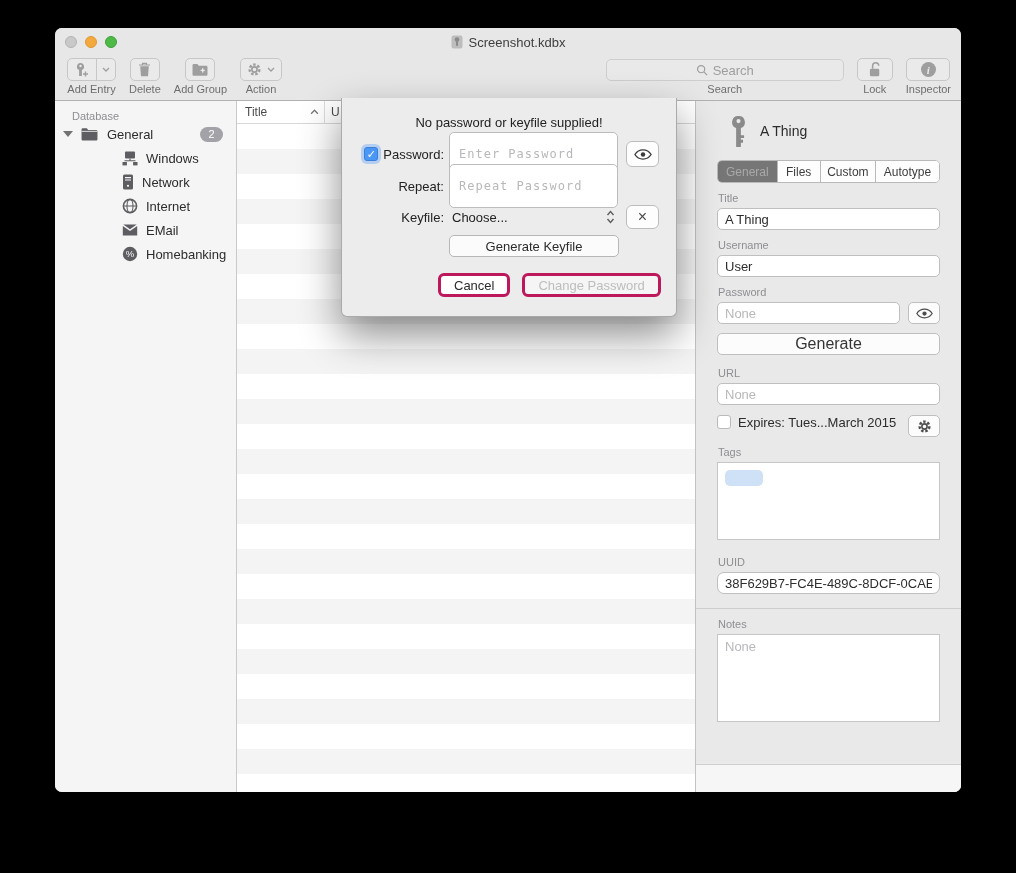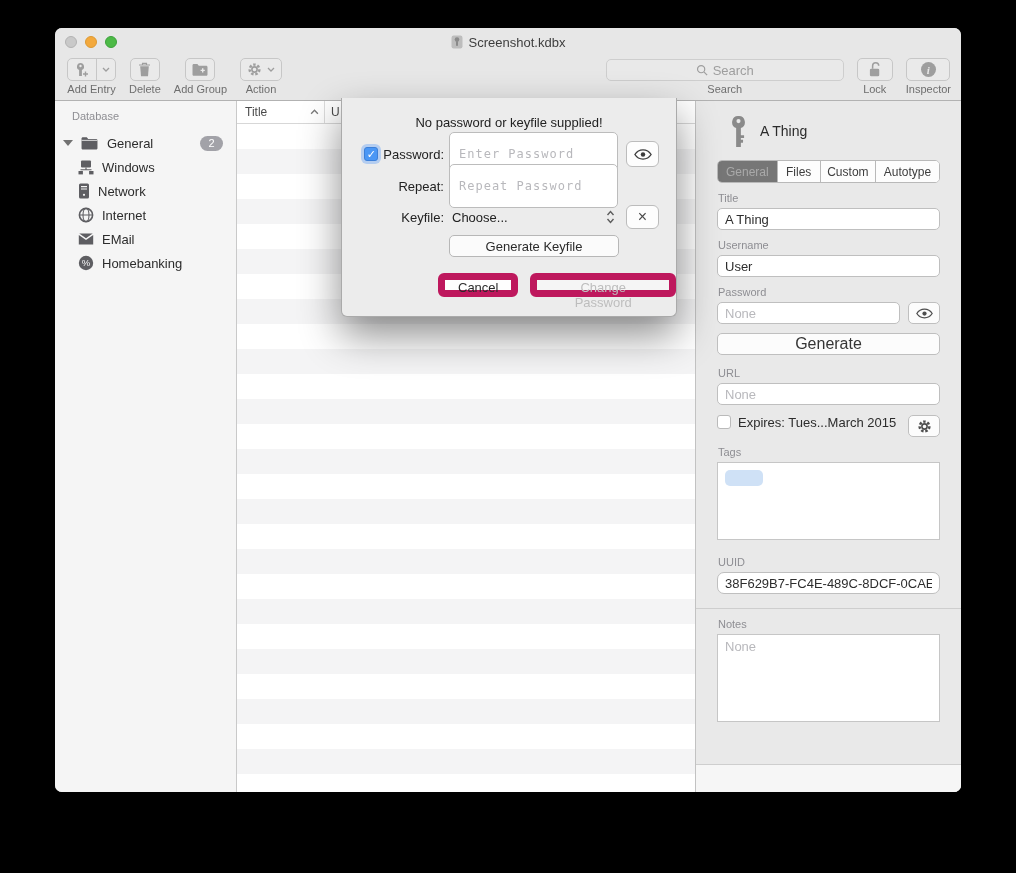--- a/index.html
+++ b/index.html
@@ -36,28 +36,28 @@
   .tb-btn.split .seg-a{padding:0 7px;display:flex;align-items:center;height:100%;}
   .tb-btn.split .seg-b{padding:0 5px;display:flex;align-items:center;height:100%;border-left:1px solid #c7c7c7;}
   .tb-label{font-size:11px;color:#6e6e6e;margin-top:2px;}
   .search-item{margin-top:1px;}
   .search-field{width:236px;height:20px;border:1px solid #cecece;border-radius:5px;background:#e9e9e9;display:flex;align-items:center;justify-content:center;gap:5px;color:#9e9e9e;font-size:13px;}
   .info-circle{width:15px;height:15px;border-radius:50%;background:#9e9e9e;color:#e9e9e9;font-size:11px;font-weight:bold;display:flex;align-items:center;justify-content:center;font-family:"Liberation Serif",serif;font-style:italic;}
 
   
   .content{display:flex;height:693px;}
   .sidebar{width:182px;background:#f5f5f5;border-right:1px solid #c9c9c9;box-sizing:border-box;padding-top:9px;}
-  .sb-header{font-size:11px;color:#8e8e93;padding-left:17px;margin-bottom:9px;}
+  .sb-header{font-size:11px;color:#8e8e93;padding-left:17px;}
   .sb-row{height:24px;display:flex;align-items:center;font-size:13px;color:#2c2c2c;}
   .sb-row .icon{color:#5e5e62;flex-shrink:0;}
   .sb-group{padding-left:8px;}
   .disclosure{width:0;height:0;border-left:5px solid transparent;border-right:5px solid transparent;border-top:6px solid #727272;margin-right:8px;}
   .sb-group .icon{margin-right:9px;}
   .badge{margin-left:auto;margin-right:13px;background:var(--badge);color:#fff;font-size:11px;line-height:15px;min-width:15px;padding:0 4px;border-radius:8px;text-align:center;}
-  .sb-child{padding-left:23px;}
+  .sb-child{padding-left:67px;}
   .sb-child .icon{margin-right:8px;}
 
   
   .table-area{flex:1;background:#fff;position:relative;min-width:0;}
   .table-header{height:22px;background:#fff;border-bottom:1px solid #d7d7d7;display:flex;align-items:center;font-size:12px;color:#4a4a4a;}
   .col-title{width:88px;height:100%;display:flex;align-items:center;padding-left:8px;box-sizing:border-box;border-right:1px solid #dcdcdc;}
   .col-title .sort{margin-left:auto;margin-right:5px;}
   .col-u{padding-left:6px;}
   .table-body{position:absolute;top:23px;bottom:0;left:0;right:0;
     background:repeating-linear-gradient(to bottom,#fff 0,#fff 25px,#f4f4f5 25px,#f4f4f5 50px);}
@@ -100,21 +100,21 @@
   .cbx{width:14px;height:14px;border-radius:3px;background:var(--accent);border:1px solid #3c7fd8;color:#fff;font-size:11px;line-height:13px;text-align:center;box-sizing:border-box;box-shadow:0 0 0 3px #b4cdf0;font-family:"DejaVu Sans",sans-serif;flex-shrink:0;}
   .sfield{width:169px;height:44px;box-sizing:border-box;border:1px solid #bcbcbc;border-radius:5px;background:#fff;
     font-family:"DejaVu Sans Mono",monospace;font-size:12px;letter-spacing:1px;padding:0 9px;color:#2d2d2d;}
   .sbtn{width:33px;height:26px;margin-left:8px;border:1px solid #bcbcbc;border-radius:6px;background:#fdfdfd;display:flex;align-items:center;justify-content:center;color:#3c3c3c;padding:0;}
   .clear-x{font-size:16px;color:#4a4a4a;line-height:1;}
   .popup{width:169px;display:flex;align-items:center;font-size:13px;color:#222;padding:0 3px;box-sizing:border-box;}
   .popup .stepper{margin-left:auto;}
   .gen-row{margin-left:107px;margin-top:2px;}
   .gen-btn{width:170px;height:22px;border:1px solid #b7b7b7;border-radius:5px;background:#fbfbfb;font-size:13px;color:#2b2b2b;}
   .sheet-actions{display:flex;gap:12px;margin:16px 0 0 96px;}
-  .btn{height:24px;border:7px solid #be185d;border-radius:6px;background:#fefefe;font-size:13px;color:#2b2b2b;padding:0 13px;box-sizing:border-box;}
+  .btn{height:24px;border:3px solid #be185d;border-radius:6px;background:#fefefe;font-size:13px;color:#2b2b2b;padding:0 13px;box-sizing:border-box;}
   .btn.primaryish{min-width:137px;}
   .btn:disabled{color:#bdbdbd;background:#f5f5f5;}
 </style>
 </head>
 <body>
 
 <div class="window">
 
   <div class="titlebar">
     <div class="traffic">

